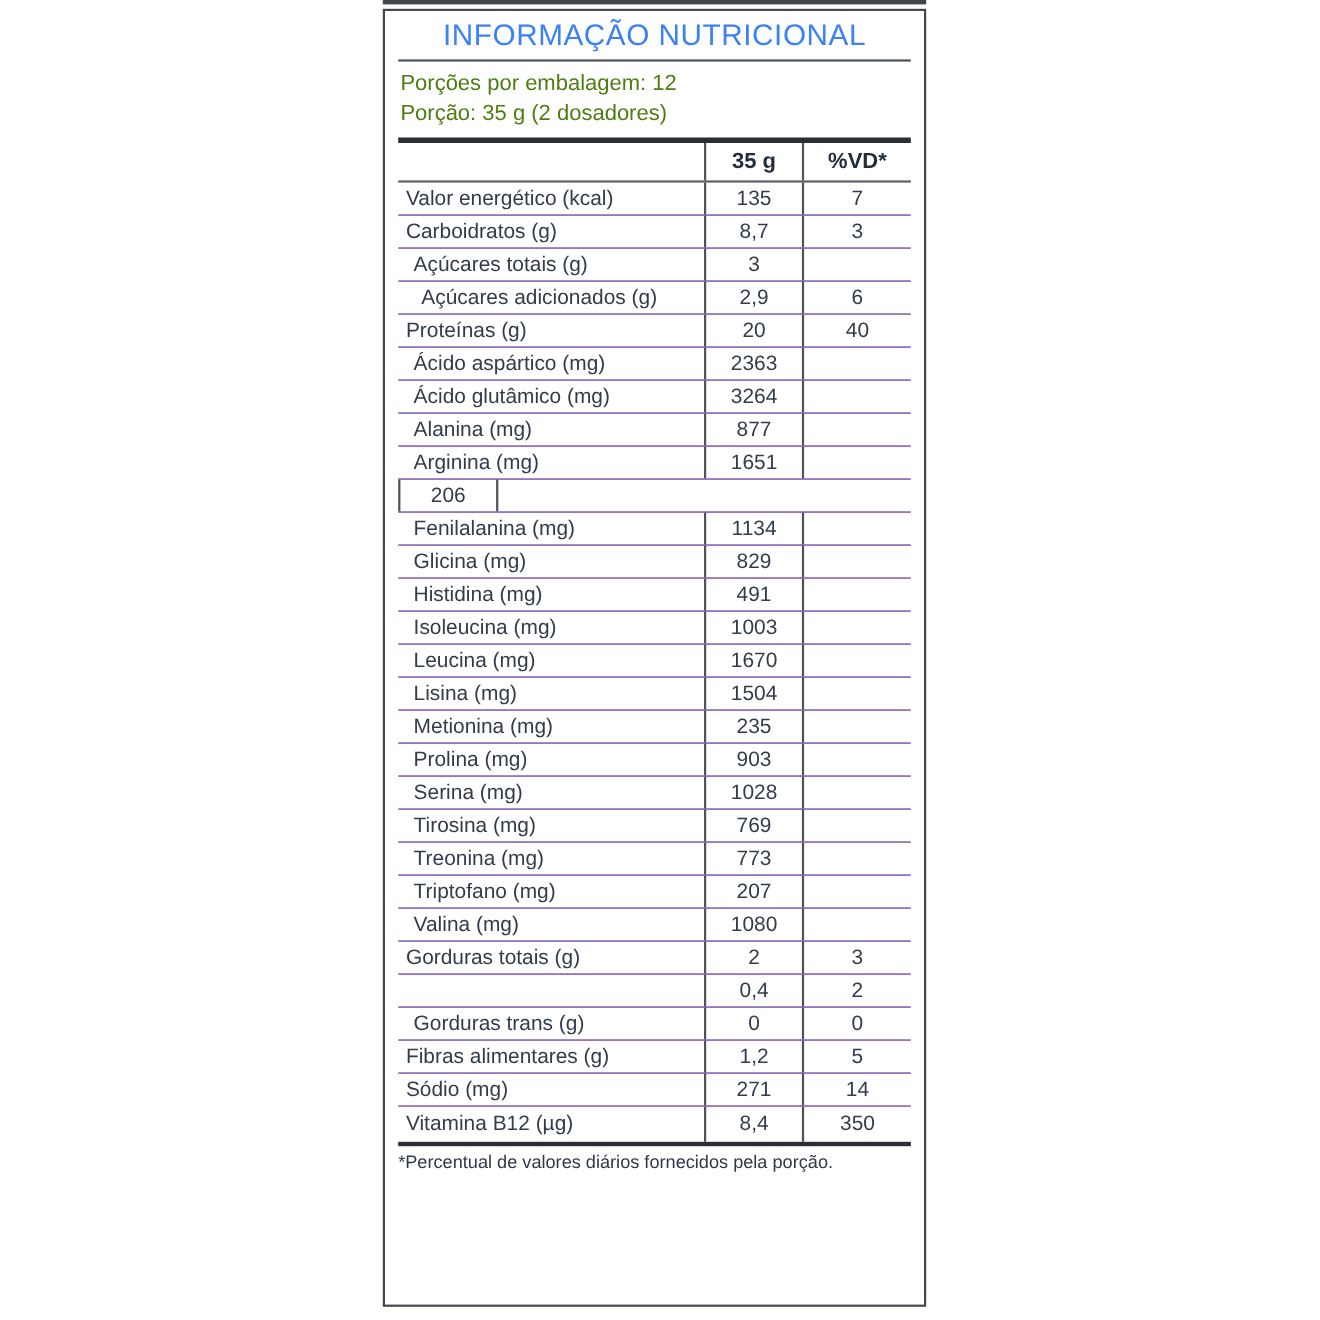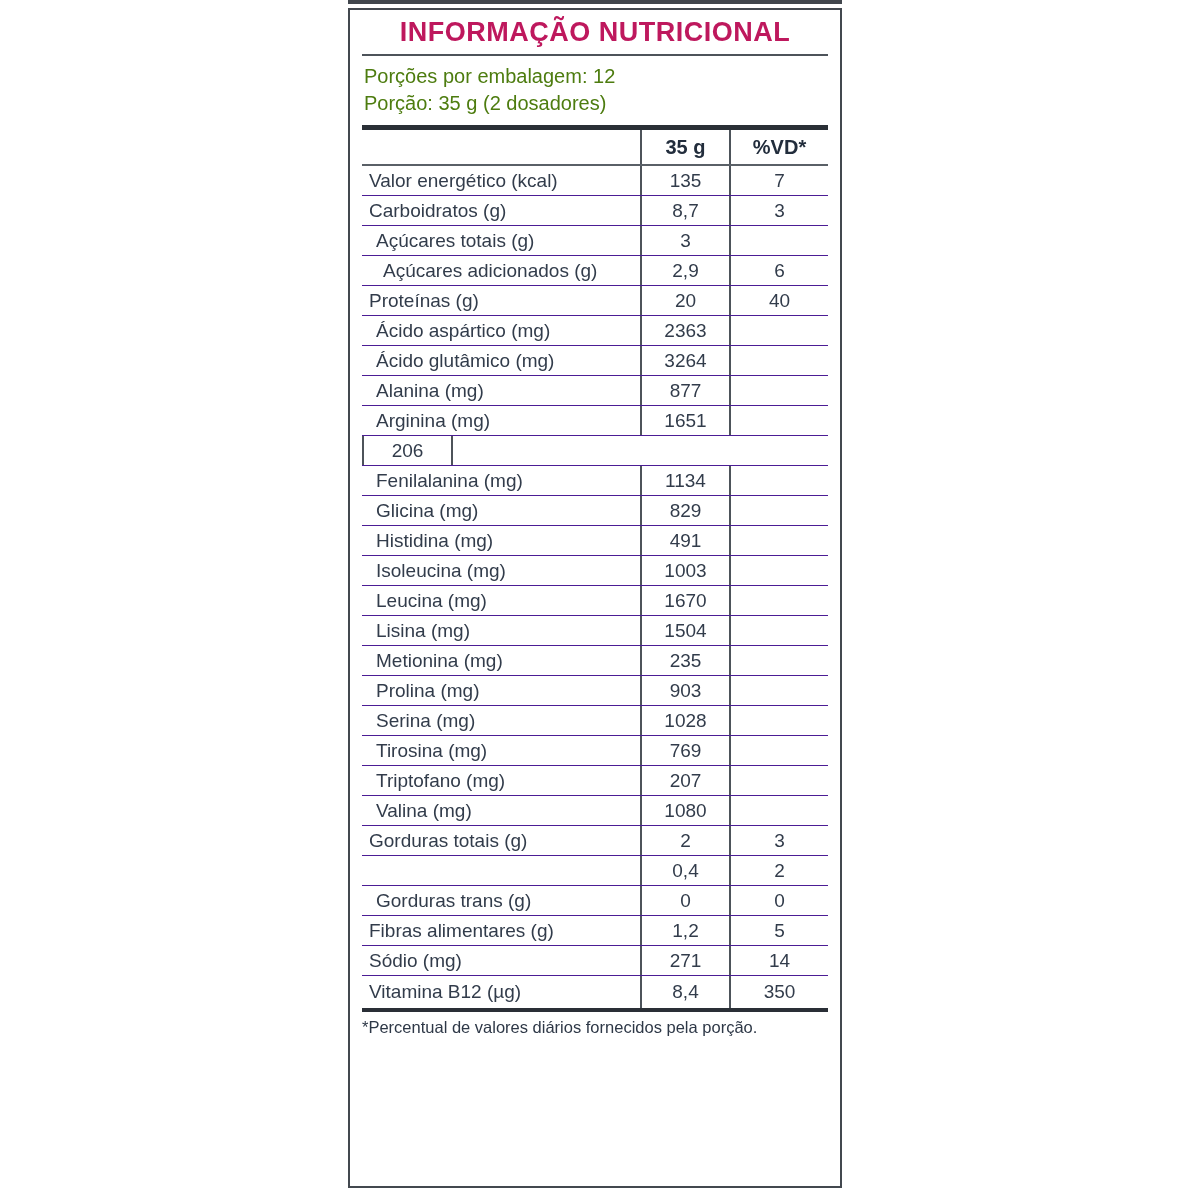--- a/index.html
+++ b/index.html
@@ -39,23 +39,23 @@
     padding: 0 12px;
     background: #ffffff;
   }
   .title-bar {
     height: 44px;
     display: flex;
     align-items: center;
     justify-content: center;
     border-bottom: 2px solid #4d535a;
     font-size: 27px;
-    font-weight: bold;
+    font-weight: normal;
     letter-spacing: 0.5px;
-    color: #be185d;
+    color: #3b82f6;
     white-space: nowrap;
   }
   .serving-info {
     padding: 7px 2px 8px 2px;
     border-bottom: 5px solid #2a2f36;
     font-size: 20px;
     line-height: 1.35;
     color: #4d7c0f;
   }
   .grid-header, .n-row {
@@ -248,20 +248,25 @@
     <div class="c-amt">1028</div>
     <div class="c-dv"></div>
   </div>
 
   <div class="n-row">
     <div class="c-name" style="padding-left: 14px;">Tirosina (mg)</div>
     <div class="c-amt">769</div>
     <div class="c-dv"></div>
   </div>
 
+  <div class="n-row">
+    <div class="c-name" style="padding-left: 14px;">Treonina (mg)</div>
+    <div class="c-amt">773</div>
+    <div class="c-dv"></div>
+  </div>
 
   <div class="n-row">
     <div class="c-name" style="padding-left: 14px; text-align: center;">Triptofano (mg)</div>
     <div class="c-amt">207</div>
     <div class="c-dv"></div>
   </div>
 
   <div class="n-row">
     <div class="c-name" style="padding-left: 14px;">Valina (mg)</div>
     <div class="c-amt">1080</div>

